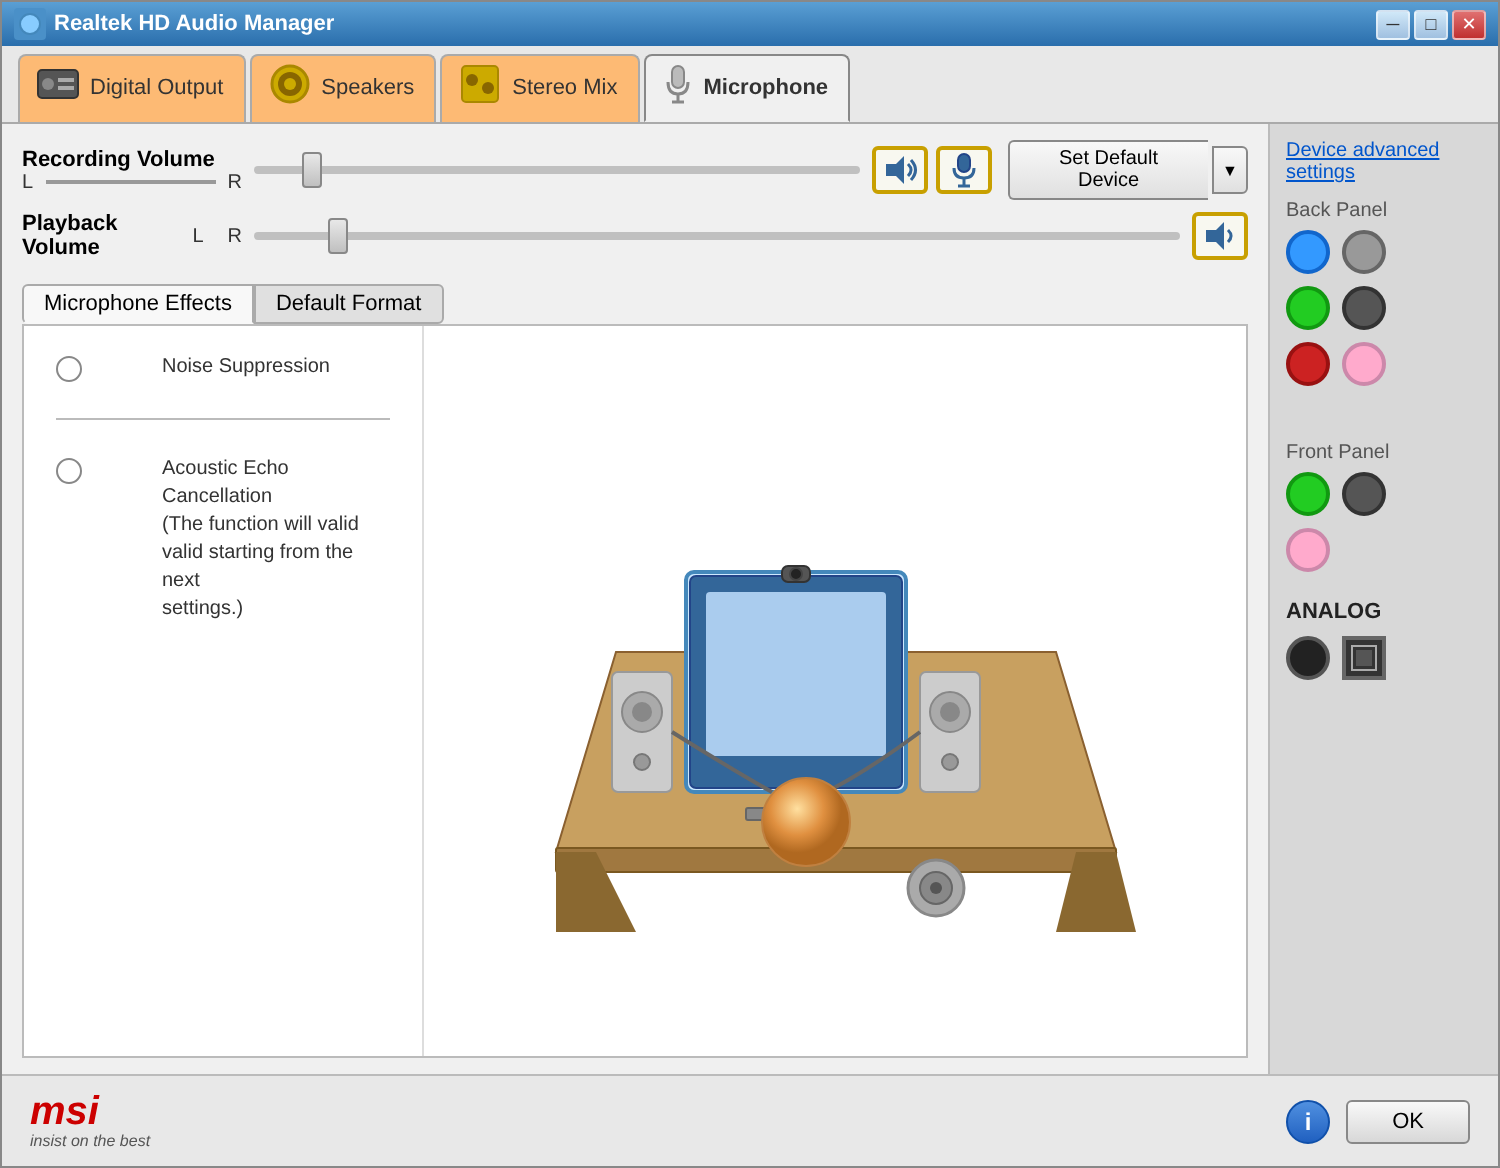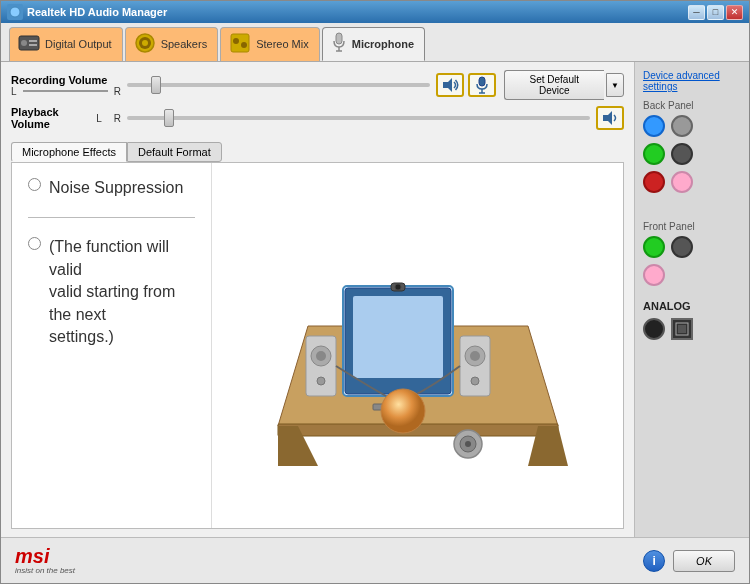--- a/index.html
+++ b/index.html
@@ -266,23 +266,24 @@
       flex-shrink: 0;
       display: flex; align-items: center; justify-content: center;
     }
     .divider-line {
       width: 100%;
       height: 1px;
       background: #bbb;
       margin: 2px 0;
     }
     .effect-label {
-      font-size: 16px;
+      font-size: 10px;
       color: #333;
       line-height: 1.4;
+      margin-left: 32px;
     }
 
     
     .illustration-area {
       flex: 1;
       display: flex;
       align-items: center;
       justify-content: center;
       position: relative;
       overflow: hidden;
@@ -407,21 +408,20 @@
       cursor: pointer;
       display: flex; align-items: center; justify-content: center;
     }
     .ok-btn {
       padding: 4px 22px;
       background: linear-gradient(to bottom, #f8f8f8, #d8d8d8);
       border: 1px solid #888;
       border-radius: 3px;
       cursor: pointer;
       font-size: 11px;
-      font-style: italic;
     }
 
     
     .desk-illustration {
       width: 360px;
       height: 240px;
     }
   </style>
 </head>
 <body>
@@ -569,20 +569,21 @@
 
           <div class="effect-row">
             <div class="radio-btn"></div>
             <span class="effect-label">Noise Suppression</span>
           </div>
           <div class="divider-line"></div>
 
           <div class="effect-row">
             <div class="radio-btn"></div>
             <div>
+              <div class="effect-label">Acoustic Echo Cancellation</div>
               <div class="effect-label">(The function will valid</div>
               <div class="effect-label">valid starting from the next</div>
               <div class="effect-label">settings.)</div>
             </div>
           </div>
         </div>
 
         <div class="illustration-area">
           <svg class="desk-illustration" viewBox="0 0 360 240" xmlns="http://www.w3.org/2000/svg">
 

